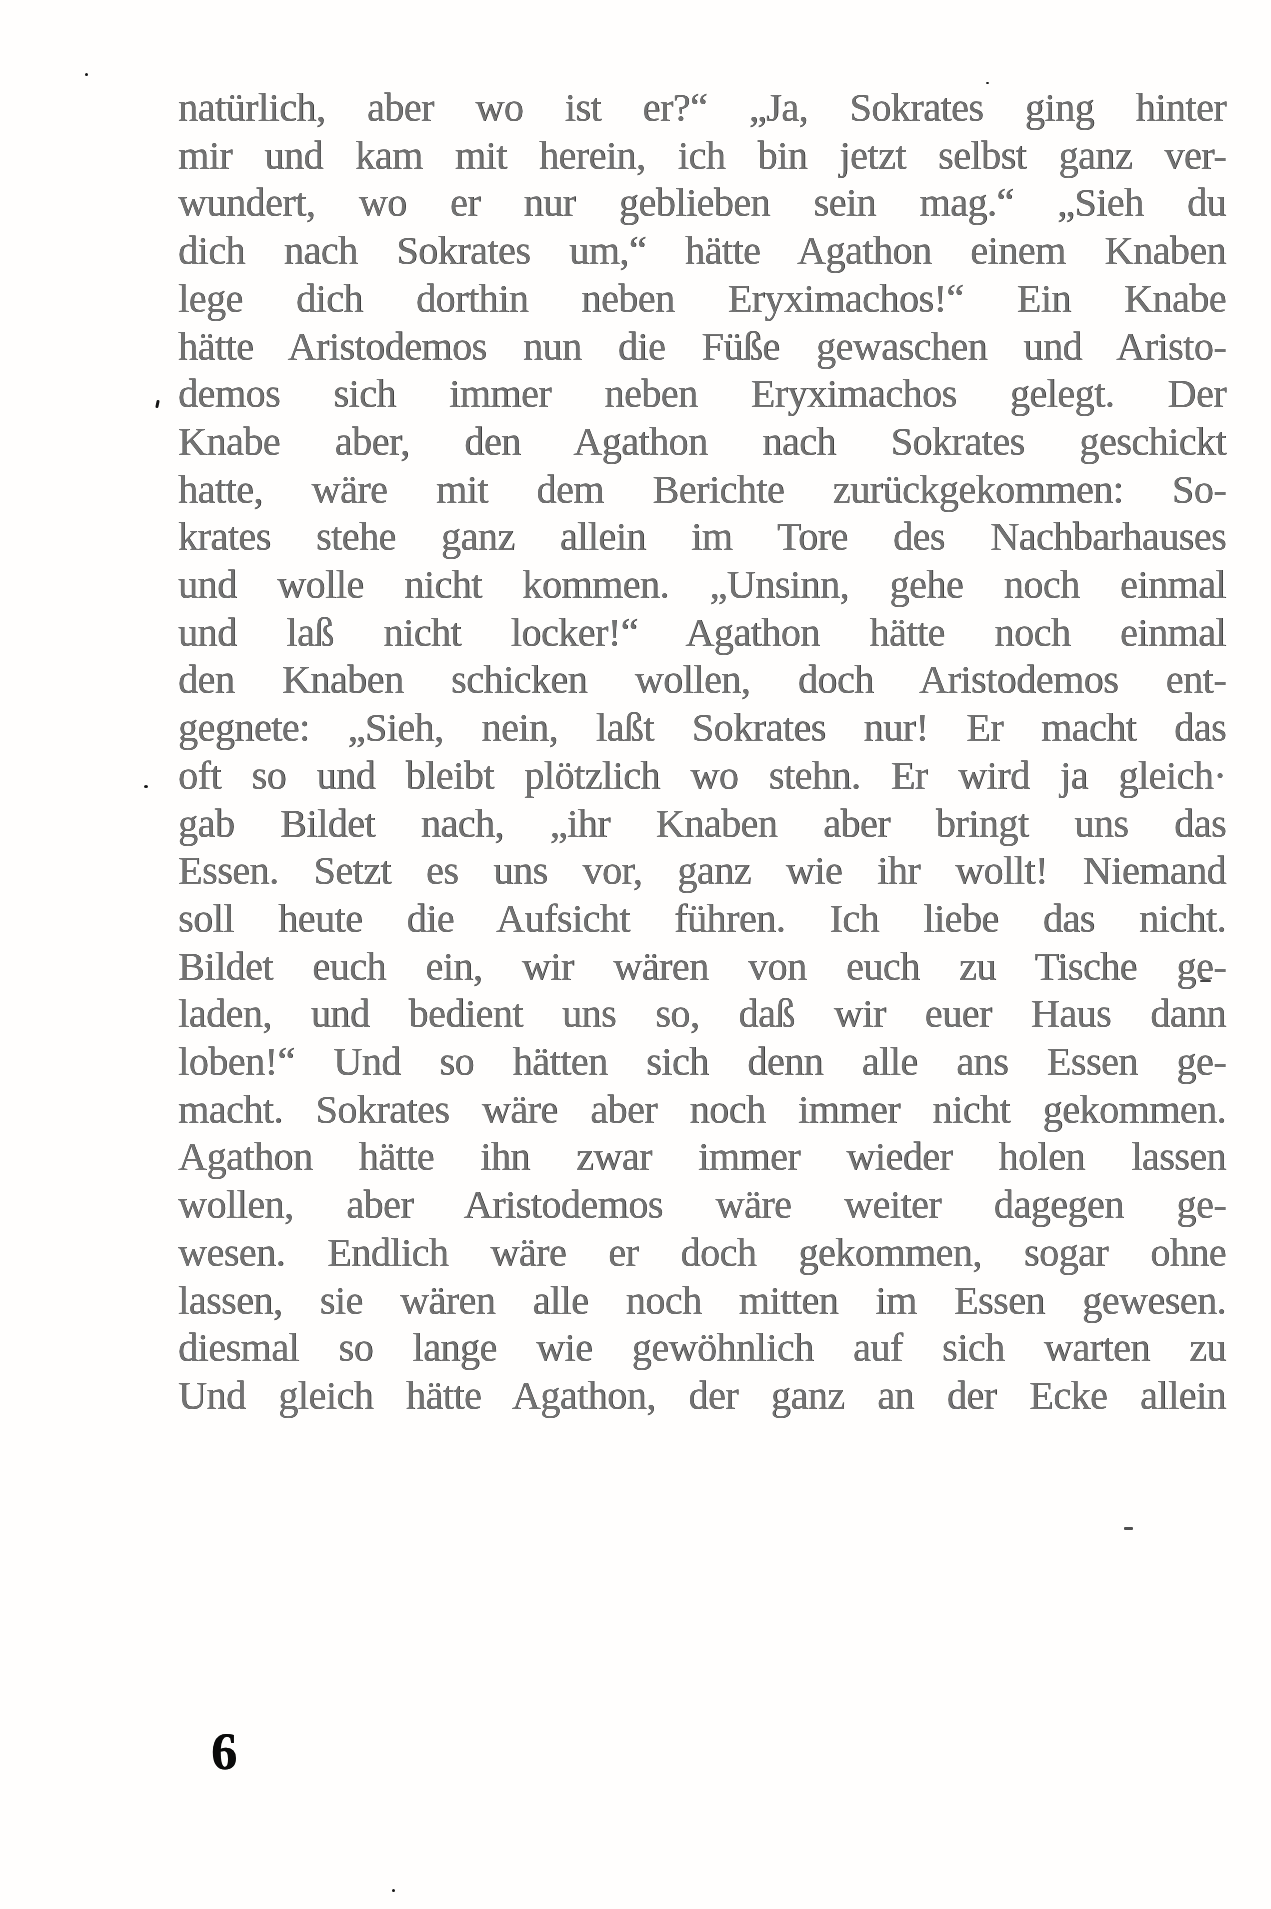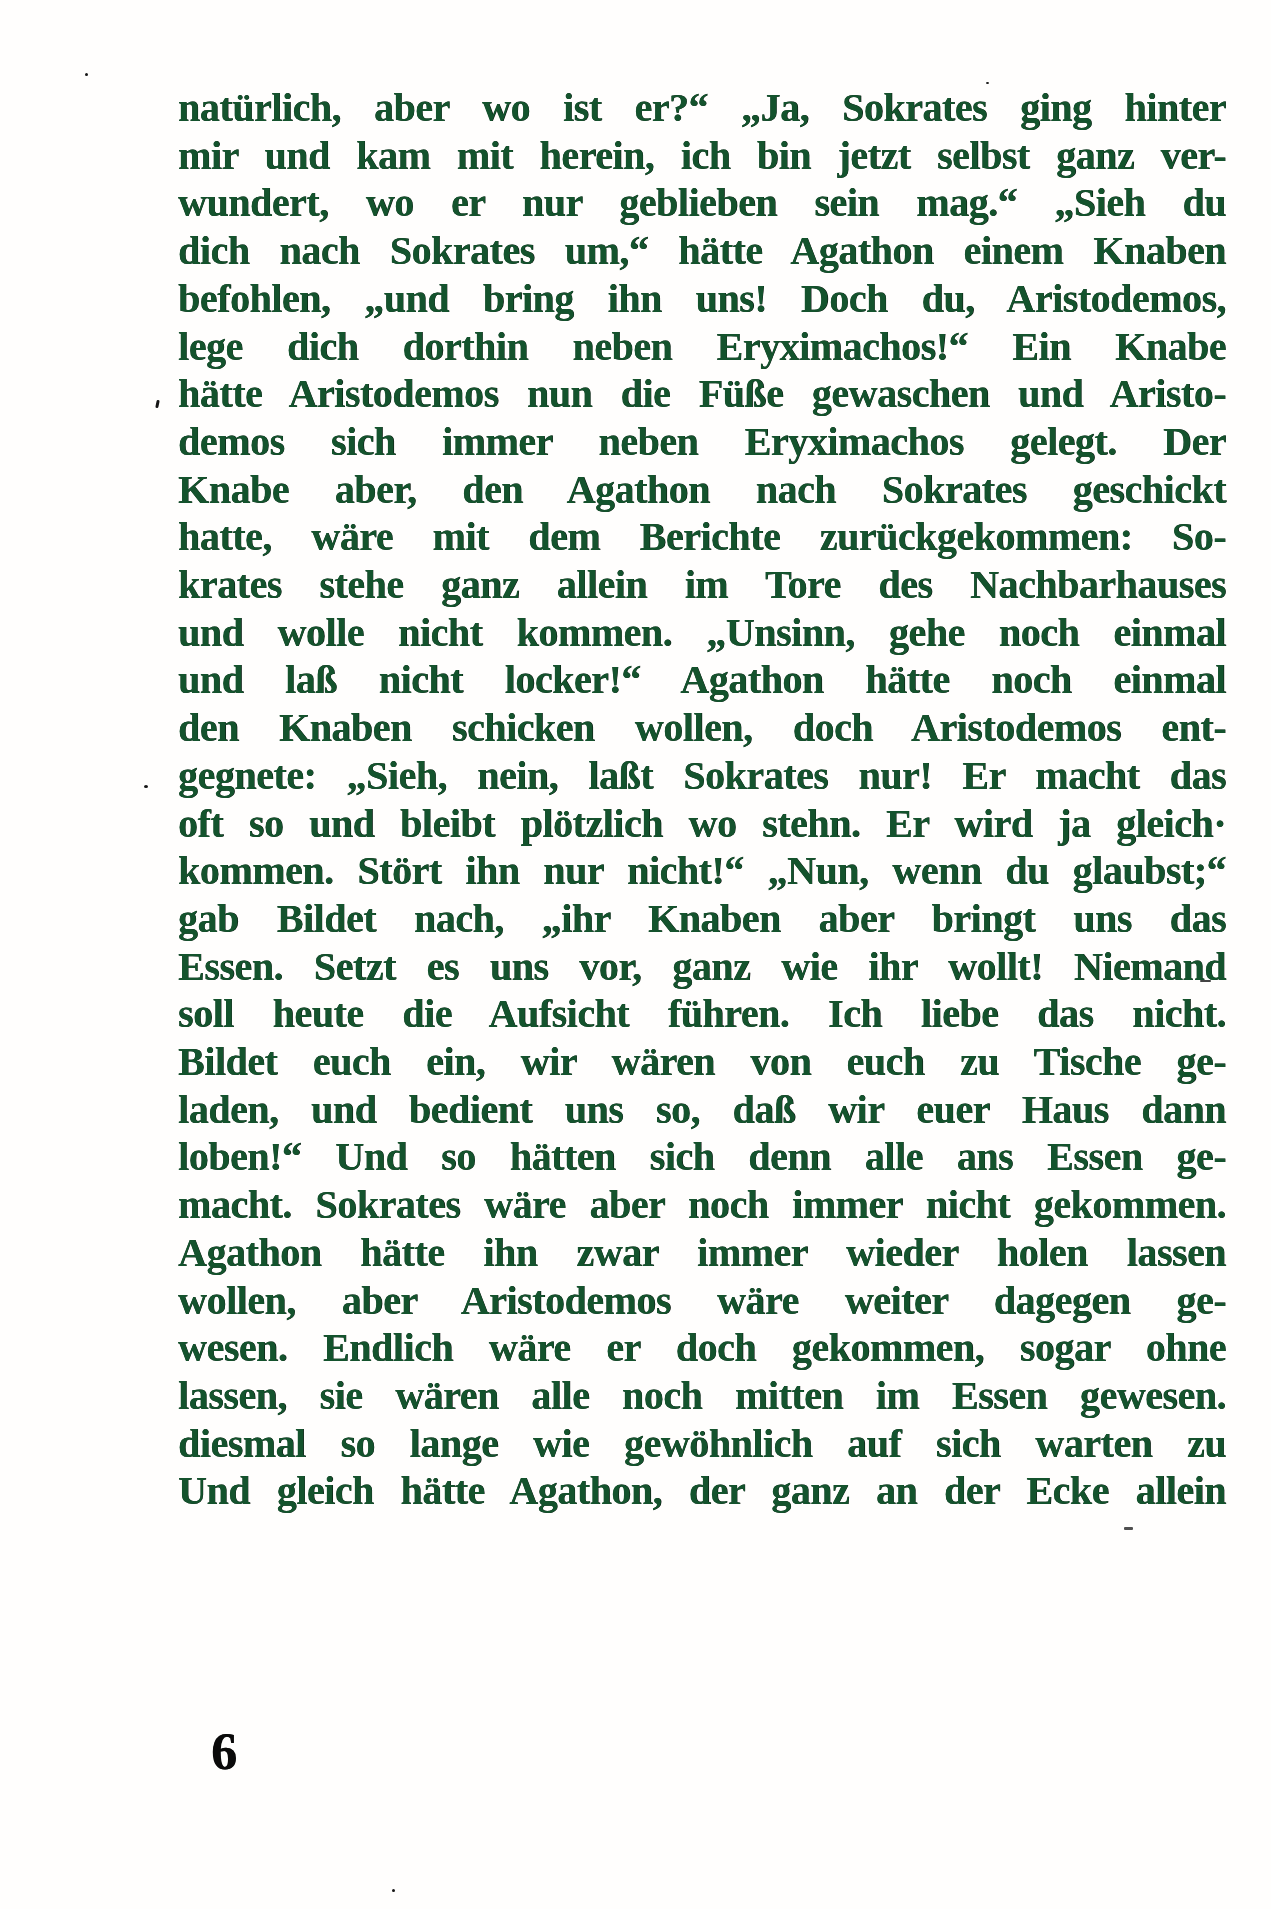--- a/index.html
+++ b/index.html
@@ -17,27 +17,27 @@
     color: #0a0a0a;
   }
   .text-block {
     position: absolute;
     left: 178px;
     top: 84px;
     width: 1048px;
   }
   .line {
     font-size: 40px;
-    font-weight: bold;
+    font-weight: normal;
     line-height: 47.7px;
     letter-spacing: -0.012em;
     text-align: justify;
     text-align-last: justify;
     white-space: normal;
-    color: #14532d;
+    color: #737373;
     
     text-shadow: 0.35px 0 0 #0a0a0a;
   }
   .page-number {
     position: absolute;
     left: 211px;
     top: 1726px;
     font-size: 52px;
     font-weight: bold;
     line-height: 1;
@@ -61,33 +61,31 @@
 </head>
 <body>
 
 <div class="page">
 
   <div class="text-block">
     <div class="line">natürlich, aber wo ist er?“  „Ja, Sokrates ging hinter</div>
     <div class="line">mir und kam mit herein, ich bin jetzt selbst ganz ver-</div>
     <div class="line">wundert, wo er nur geblieben sein mag.“  „Sieh du</div>
     <div class="line">dich nach Sokrates um,“ hätte Agathon einem Knaben</div>
-    <div class="line">befohlen, „und bring ihn uns! Doch du, Aristodemos,</div>
     <div class="line">lege dich dorthin neben Eryximachos!“  Ein Knabe</div>
     <div class="line">hätte Aristodemos nun die Füße gewaschen und Aristo-</div>
     <div class="line">demos sich immer neben Eryximachos gelegt.  Der</div>
     <div class="line">Knabe aber, den Agathon nach Sokrates geschickt</div>
     <div class="line">hatte, wäre mit dem Berichte zurückgekommen: So-</div>
     <div class="line">krates stehe ganz allein im Tore des Nachbarhauses</div>
     <div class="line">und wolle nicht kommen.  „Unsinn, gehe noch einmal</div>
     <div class="line">und laß nicht locker!“  Agathon hätte noch einmal</div>
     <div class="line">den Knaben schicken wollen, doch Aristodemos ent-</div>
     <div class="line">gegnete: „Sieh, nein, laßt Sokrates nur! Er macht das</div>
     <div class="line">oft so und bleibt plötzlich wo stehn. Er wird ja gleich·</div>
-    <div class="line">kommen. Stört ihn nur nicht!“ „Nun, wenn du glaubst;“</div>
     <div class="line">gab Bildet nach, „ihr Knaben aber bringt uns das</div>
     <div class="line">Essen. Setzt es uns vor, ganz wie ihr wollt! Niemand</div>
     <div class="line">soll heute die Aufsicht führen.  Ich liebe das nicht.</div>
     <div class="line">Bildet euch ein, wir wären von euch zu Tische ge-</div>
     <div class="line">laden, und bedient uns so, daß wir euer Haus dann</div>
     <div class="line">loben!“ Und so hätten sich denn alle ans Essen ge-</div>
     <div class="line">macht. Sokrates wäre aber noch immer nicht gekommen.</div>
     <div class="line">Agathon hätte ihn zwar immer wieder holen lassen</div>
     <div class="line">wollen, aber Aristodemos wäre weiter dagegen ge-</div>
     <div class="line">wesen. Endlich wäre er doch gekommen, sogar ohne</div>

